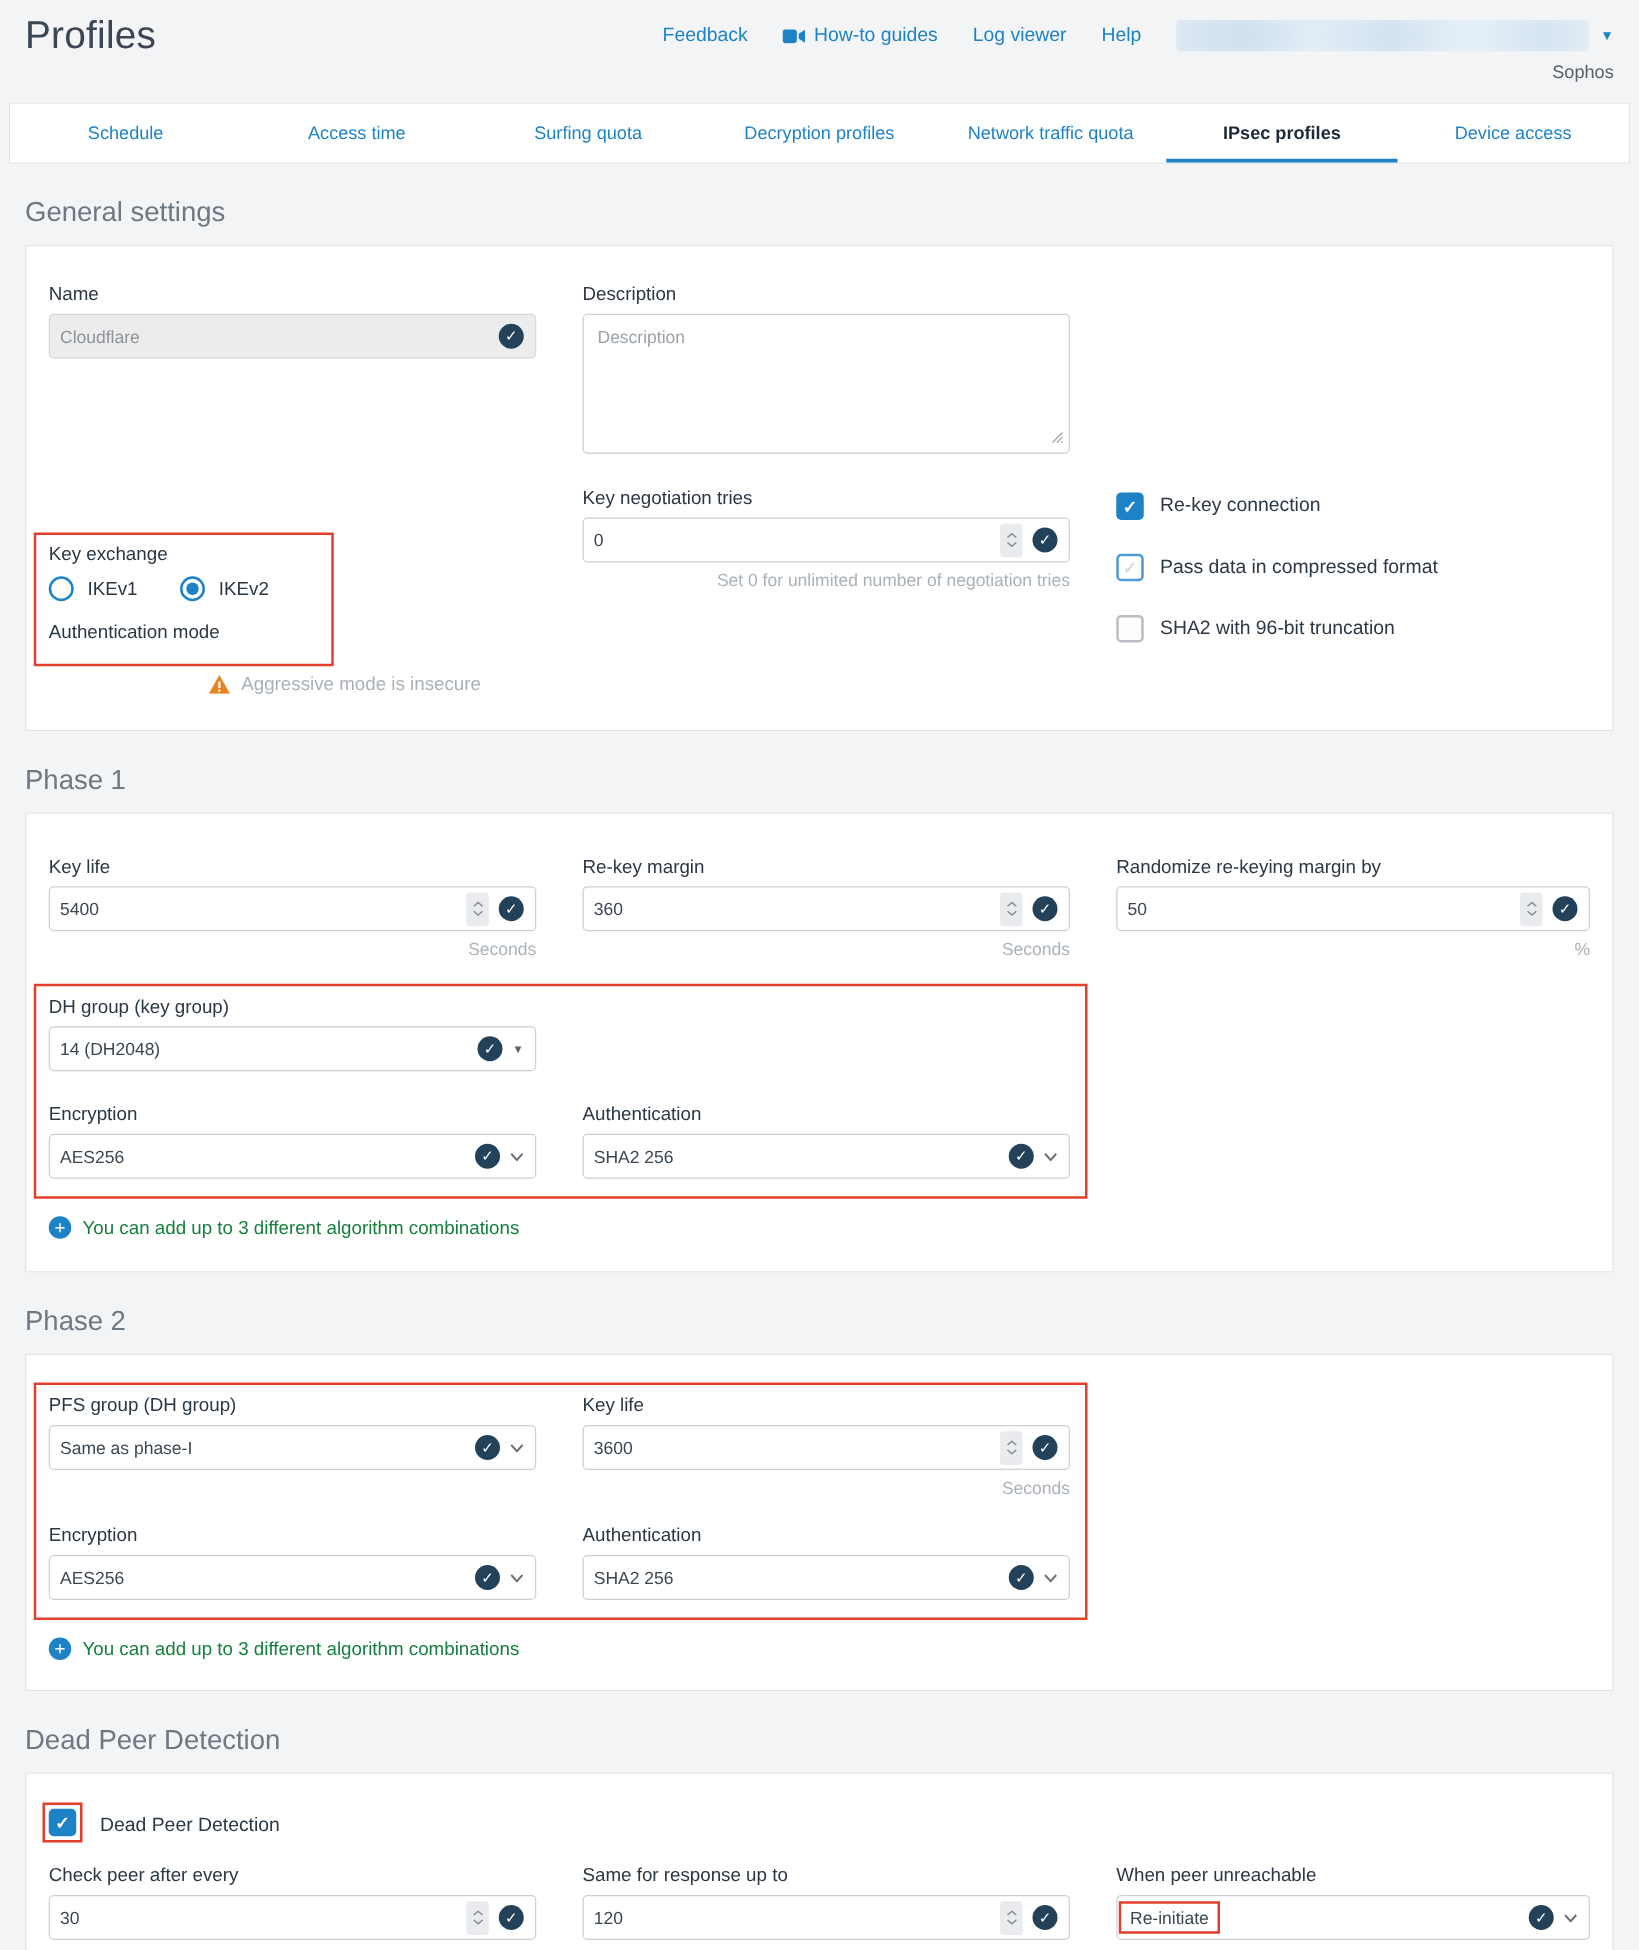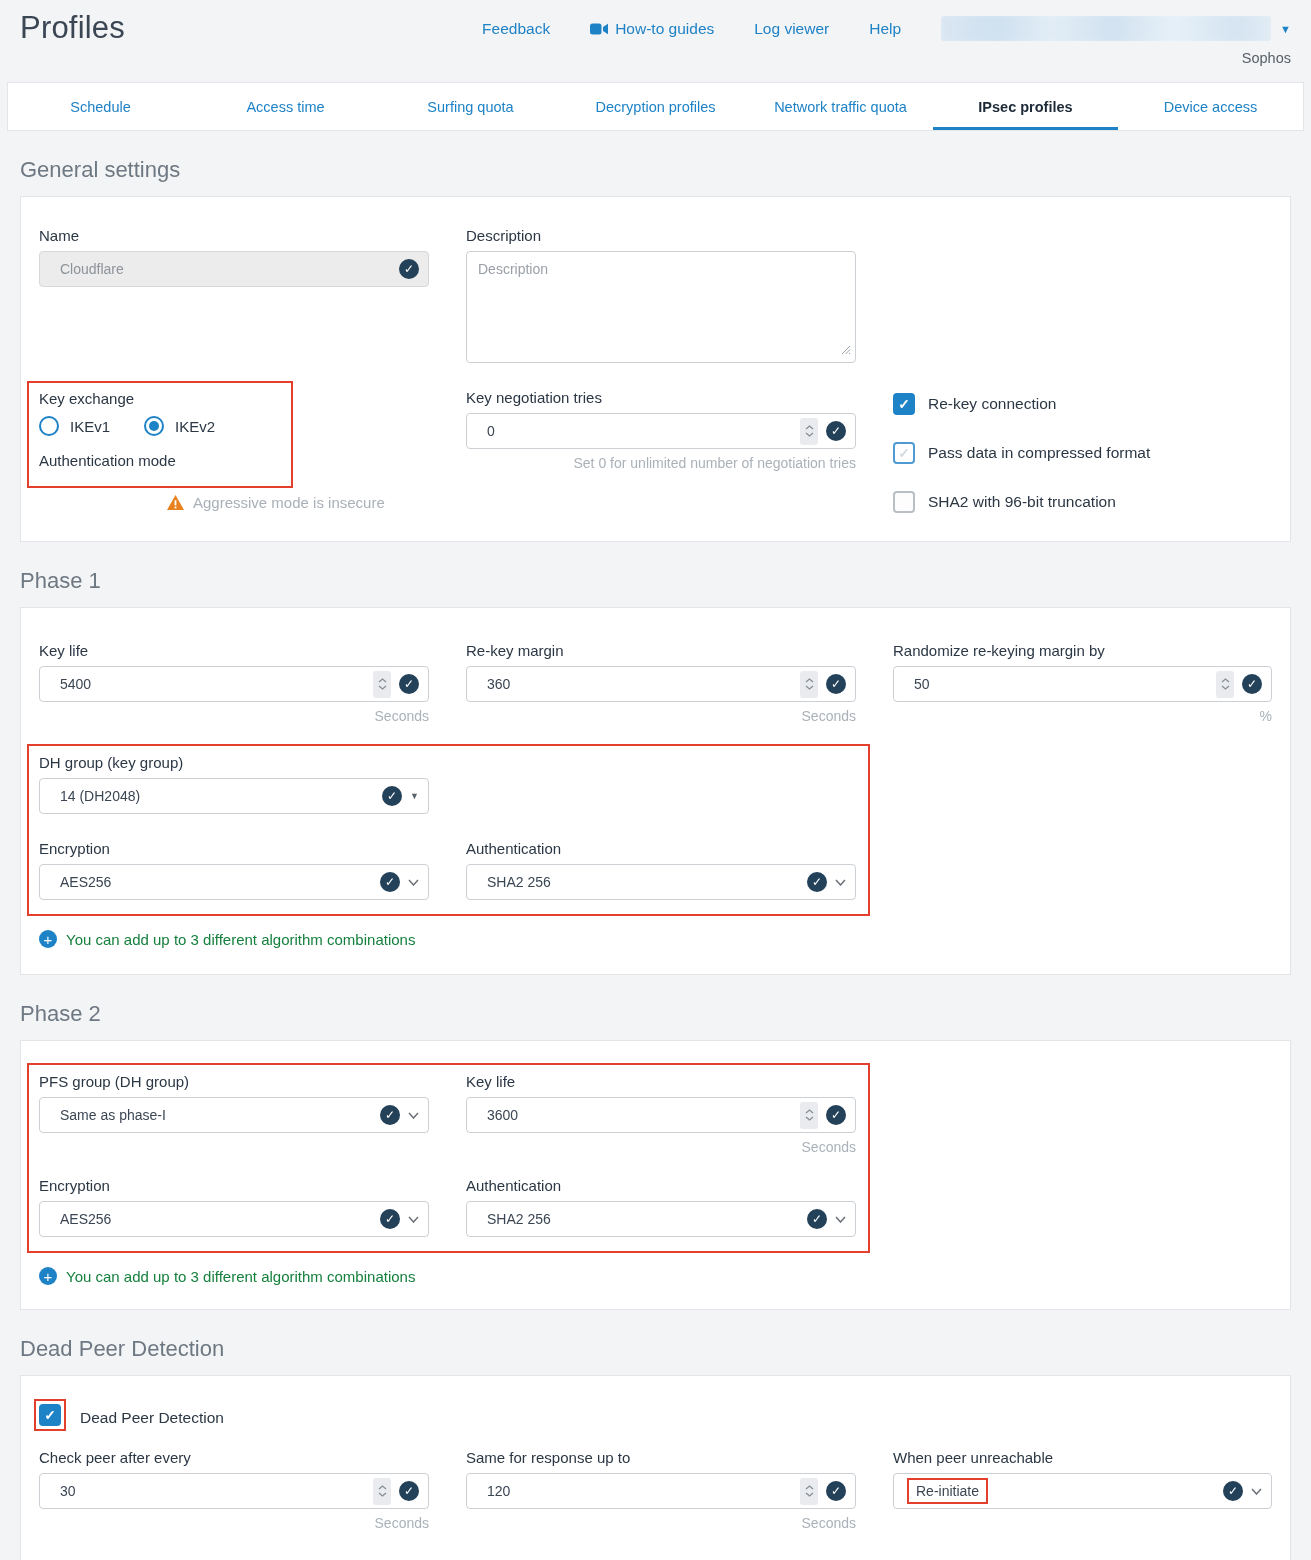--- a/index.html
+++ b/index.html
@@ -3,21 +3,21 @@
 <meta charset="utf-8">
 <style>
   * { margin:0; padding:0; box-sizing:border-box; }
   body { font-family:"Liberation Sans", sans-serif; background:#f3f4f5; }
   .page { position:relative; width:1311px; height:1560px; overflow:hidden; background:#f3f4f5; }
 
   
   .header { display:flex; justify-content:space-between; align-items:flex-start; padding:10px 20px 0; }
   .title { font-size:31px; font-weight:400; color:#3b4654; letter-spacing:0.2px; }
   .hright { display:flex; flex-direction:column; align-items:flex-end; }
-  .hnav { display:flex; align-items:center; gap:40px; margin-top:6px; }
+  .hnav { display:flex; align-items:center; gap:28px; margin-top:6px; }
   .hlink { color:#1e82c6; font-size:15.5px; text-decoration:none; cursor:pointer; display:flex; align-items:center; gap:7px; }
   .pillwrap { display:flex; align-items:center; gap:9px; }
   .pill { width:330px; height:25px; border-radius:3px; overflow:hidden; position:relative; }
   .pill .blur { position:absolute; inset:-6px; filter:blur(5px);
     background:linear-gradient(90deg,#dce8f3 0%,#cfe0ef 18%,#e2edf6 34%,#d2e2f0 52%,#e6f0f8 70%,#d5e4f1 88%,#e3edf6 100%); }
   .caret-down { color:#1e82c6; font-size:11px; }
   .brand { color:#565e67; font-size:14.5px; margin-top:9px; }
 
   
   .tabbar { display:flex; margin:16px 7px 0; background:#fff; border:1px solid #e3e5e8; height:49px; }
@@ -27,21 +27,21 @@
   .tab.active::after { content:""; position:absolute; left:0; right:0; bottom:0; height:3px; background:#1e82c6; }
 
   
   .sec-heading { font-size:22px; font-weight:400; color:#6e7883; margin:26px 20px 13px; }
   .card { background:#fff; border:1px solid #e2e4e7; margin:0 20px; }
   .grid3 { display:grid; grid-template-columns:390px 390px 1fr; column-gap:37px; padding:0 18px; }
   .grid2 { display:grid; grid-template-columns:390px 390px; column-gap:37px; }
 
   .lbl { font-size:15px; color:#2b3744; margin-bottom:7px; }
   .box { height:36px; display:flex; align-items:center; border:1px solid #ccd0d4; border-radius:4px;
-         background:#fff; padding:0 9px 0 20px; cursor:pointer; }
+         background:#fff; padding:0 9px 0 8px; cursor:pointer; }
   .box .val { flex:1; font-size:14px; color:#3b4653; }
   .box.disabled { background:#ececec; border-color:#d6d9db; cursor:default; }
   .box.disabled .val { color:#8d939a; }
   .adorn { display:flex; align-items:center; gap:8px; }
   .spin { width:18px; height:27px; background:#e9ebee; border-radius:3px; display:flex; flex-direction:column;
           align-items:center; justify-content:center; gap:2px; cursor:pointer; }
   .badge { width:20px; height:20px; min-width:20px; border-radius:50%; background:#234159; color:#fff;
            font-size:12px; display:flex; align-items:center; justify-content:center; }
   .hint { font-size:14px; color:#aab1b8; margin-top:6px; text-align:right; }
   .dh-caret { color:#5a6269; font-size:9px; }
@@ -66,21 +66,21 @@
         justify-content:center; font-size:14px; font-weight:bold; cursor:pointer; }
   .cb.checked { background:#1e82c6; border:2px solid #1e82c6; color:#fff; }
   .cb.checked::after { content:"✓"; }
   .cb.blue-empty { background:#fff; border:2px solid #4d9bd2; color:#d4dade; }
   .cb.blue-empty::after { content:"✓"; }
   .cb.disabled { background:#fdfdfd; border:2px solid #b8bec4; cursor:default; }
   .cbl { font-size:15.5px; color:#2b3744; }
 
   
   .ann { border:2px solid #e2402c; }
-  .ann-kx { margin-left:-12px; padding:7px 10px 13px; width:266px; }
+  .ann-kx { margin-left:-12px; padding:7px 10px 13px; width:240px;margin-top:44px; }
   .ann-wide { margin-left:-12px; padding:8px 10px 14px; width:843px; }
   .ann-cb { display:inline-flex; padding:3px; margin:-5px 0 0 -5px; }
   .ann-inline { display:inline-block; padding:3px 7px; margin-left:-7px; }
 
   .warnrow { display:flex; align-items:center; gap:9px; margin:6px 0 0 128px; font-size:15px; color:#a9b0b7; }
   .addrow { display:flex; align-items:center; gap:9px; padding:0 18px; margin-top:14px; cursor:pointer; }
   .addrow .txt { font-size:15px; color:#15803d; }
   .plus { width:18px; height:18px; min-width:18px; border-radius:50%; background:#1e82c6; color:#fff;
           font-size:15px; display:flex; align-items:center; justify-content:center; }
 </style>

